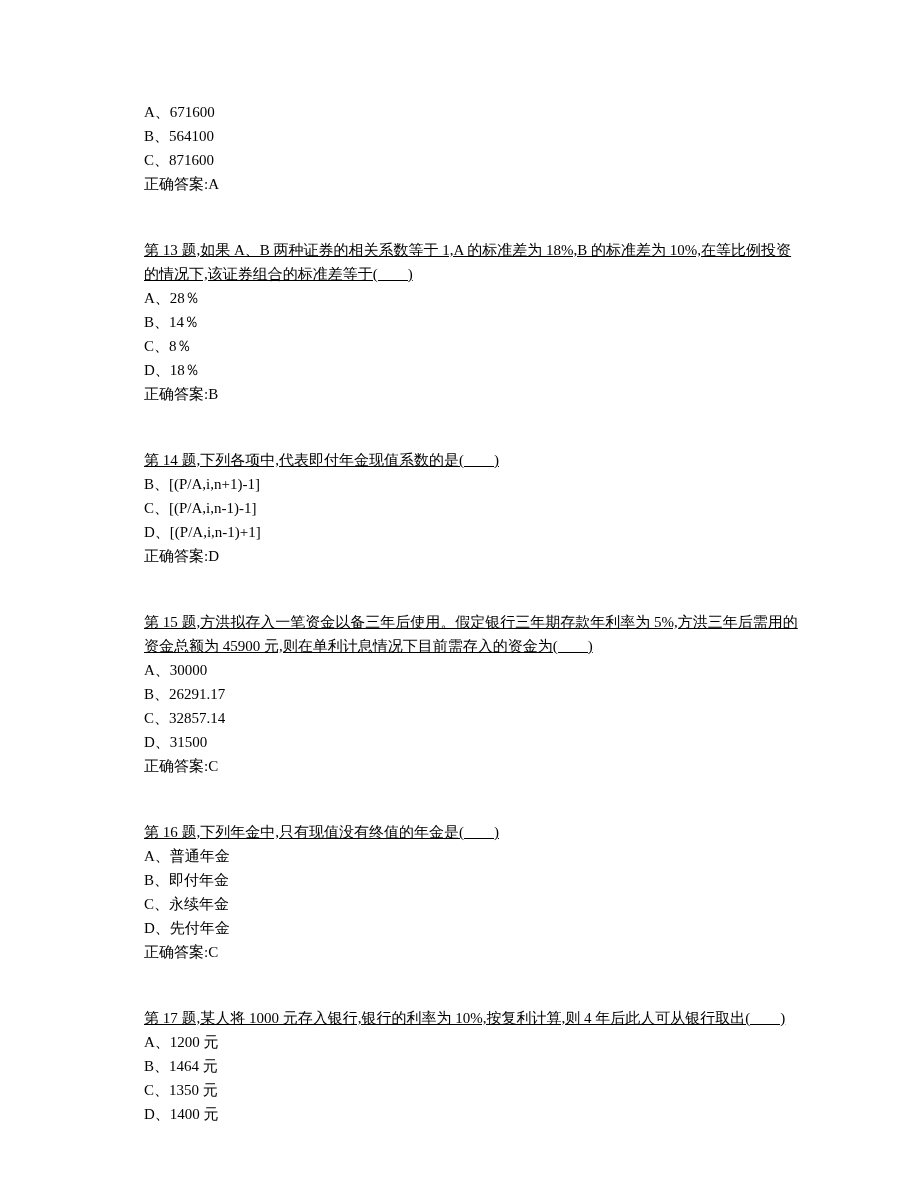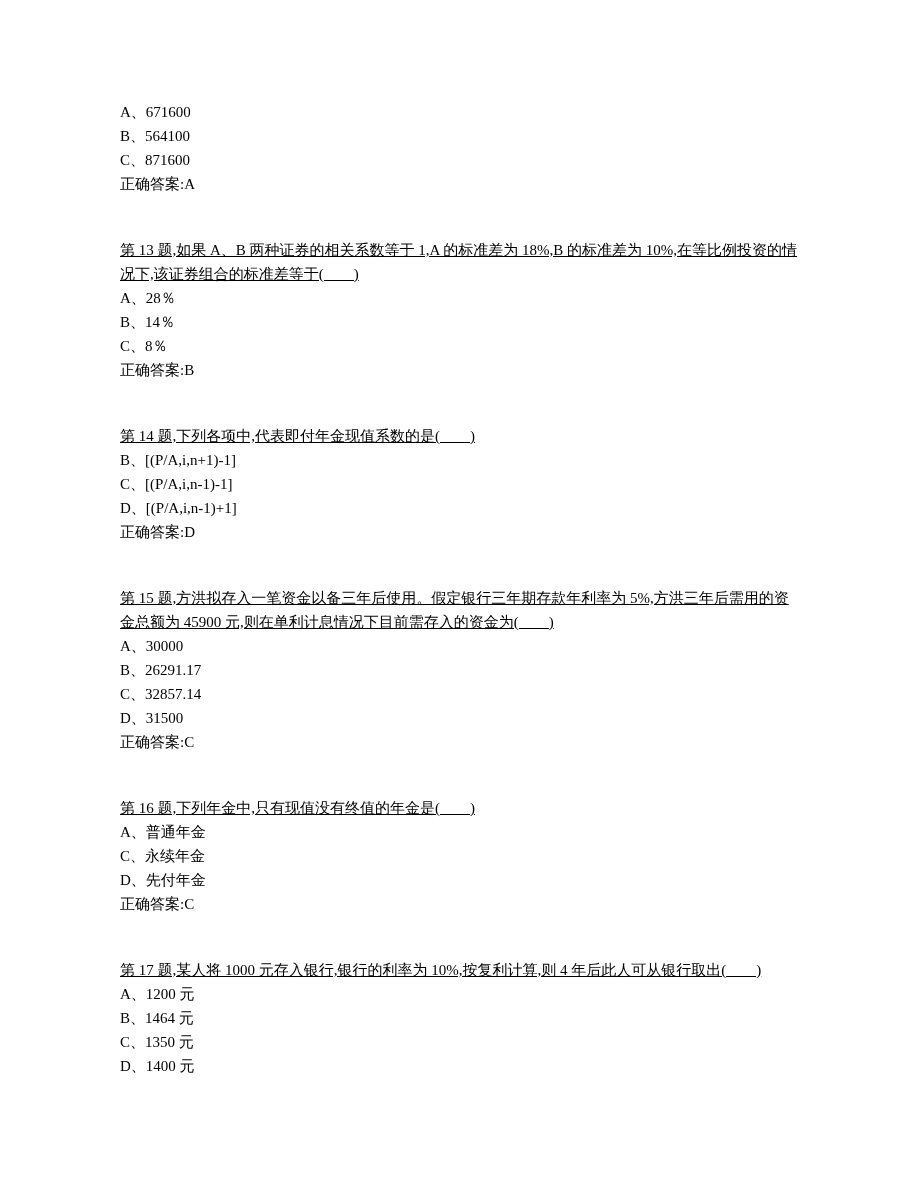--- a/index.html
+++ b/index.html
@@ -14,20 +14,21 @@
       box-sizing: border-box;
     }
     .option {
       display: block;
     }
     .answer {
       display: block;
     }
     .question-block {
       margin-bottom: 42px;
+      margin-left: 24px;
     }
     .question-text {
       display: block;
       text-decoration: underline;
     }
   </style>
 </head>
 <body>
 
 <div class="question-block">
@@ -35,20 +36,21 @@
   <span class="option">B、564100</span>
   <span class="option">C、871600</span>
   <span class="answer">正确答案:A</span>
 </div>
 
 <div class="question-block">
   <span class="question-text">第 13 题,如果 A、B 两种证券的相关系数等于 1,A 的标准差为 18%,B 的标准差为 10%,在等比例投资的情况下,该证券组合的标准差等于(　　)</span>
   <span class="option">A、28％</span>
   <span class="option">B、14％</span>
   <span class="option">C、8％</span>
+  <span class="option">D、18％</span>
   <span class="answer">正确答案:B</span>
 </div>
 
 <div class="question-block">
   <span class="question-text">第 14 题,下列各项中,代表即付年金现值系数的是(　　)</span>
   <span class="option">B、[(P/A,i,n+1)-1]</span>
   <span class="option">C、[(P/A,i,n-1)-1]</span>
   <span class="option">D、[(P/A,i,n-1)+1]</span>
   <span class="answer">正确答案:D</span>
 </div>
@@ -58,20 +60,21 @@
   <span class="option">A、30000</span>
   <span class="option">B、26291.17</span>
   <span class="option">C、32857.14</span>
   <span class="option">D、31500</span>
   <span class="answer">正确答案:C</span>
 </div>
 
 <div class="question-block">
   <span class="question-text">第 16 题,下列年金中,只有现值没有终值的年金是(　　)</span>
   <span class="option">A、普通年金</span>
+  <span class="option">B、即付年金</span>
   <span class="option">C、永续年金</span>
   <span class="option">D、先付年金</span>
   <span class="answer">正确答案:C</span>
 </div>
 
 <div class="question-block">
   <span class="question-text">第 17 题,某人将 1000 元存入银行,银行的利率为 10%,按复利计算,则 4 年后此人可从银行取出(　　)</span>
   <span class="option">A、1200 元</span>
   <span class="option">B、1464 元</span>
   <span class="option">C、1350 元</span>

